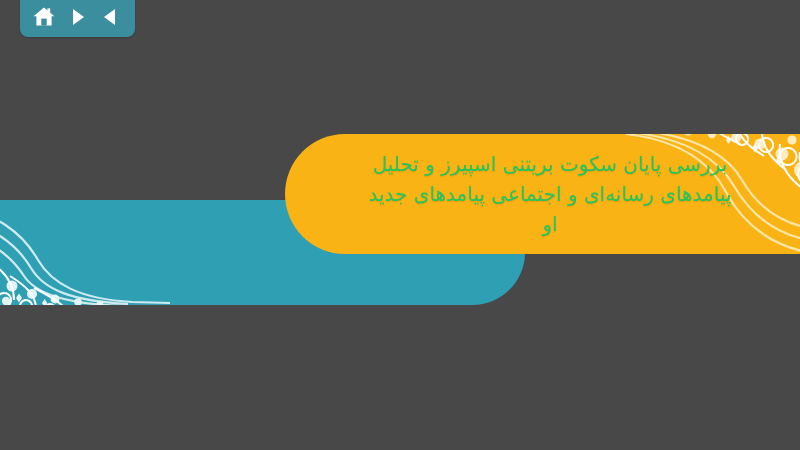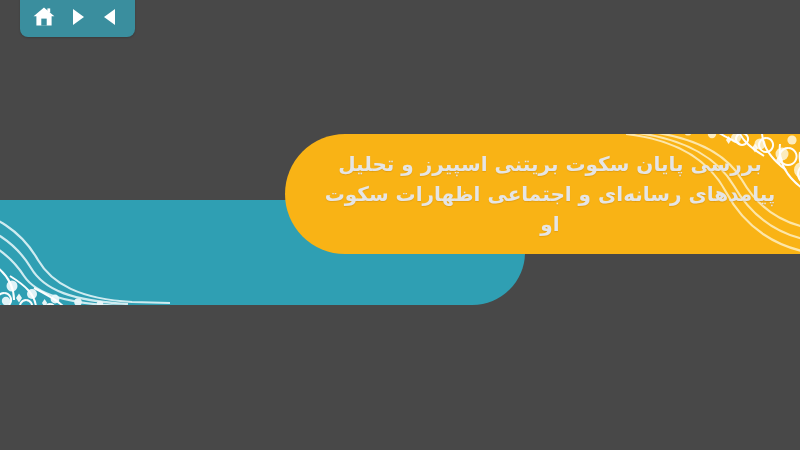--- a/index.html
+++ b/index.html
@@ -103,24 +103,24 @@
     z-index: 45;
     display: flex;
     flex-direction: column;
     align-items: center;
     justify-content: center;
     direction: rtl;
     text-align: center;
     pointer-events: none;
   }
   .title-line {
-    color: #e5e5e5;
+    color: #22c55e;
     font-size: 20px;
     line-height: 30px;
-    font-weight: 700;
+    font-weight: 400;
     white-space: nowrap;
     text-shadow: 0 1px 1px rgba(140,80,0,0.18);
   }
 </style>
 </head>
 <body>
 
 <div id="stage">
 
   <div id="teal-panel">
@@ -195,21 +195,21 @@
         <path d="M172,48 l4,-6 4,6 -4,6 z"></path>
         <path d="M150,30 l3.5,-5 3.5,5 -3.5,5 z"></path>
         <path d="M126,18 l3,-4.5 3,4.5 -3,4.5 z"></path>
         <path d="M100,10 l2.6,-4 2.6,4 -2.6,4 z"></path>
       </g>
     </svg>
   </div>
 
   <div id="title-block">
     <div class="title-line">بررسی پایان سکوت بریتنی اسپیرز و تحلیل</div>
-    <div class="title-line">پیامدهای رسانه‌ای و اجتماعی اظهارات سکوت</div>
+    <div class="title-line">پیامدهای رسانه‌ای و اجتماعی پیامدهای جدید</div>
     <div class="title-line">او</div>
   </div>
 
   <div id="navbar">
     <div class="nav-btn">
       <svg width="22" height="22" viewBox="0 0 22 22">
         <polygon points="15,3 15,19 4,11" fill="#ffffff"></polygon>
       </svg>
     </div>
     <div class="nav-btn">

